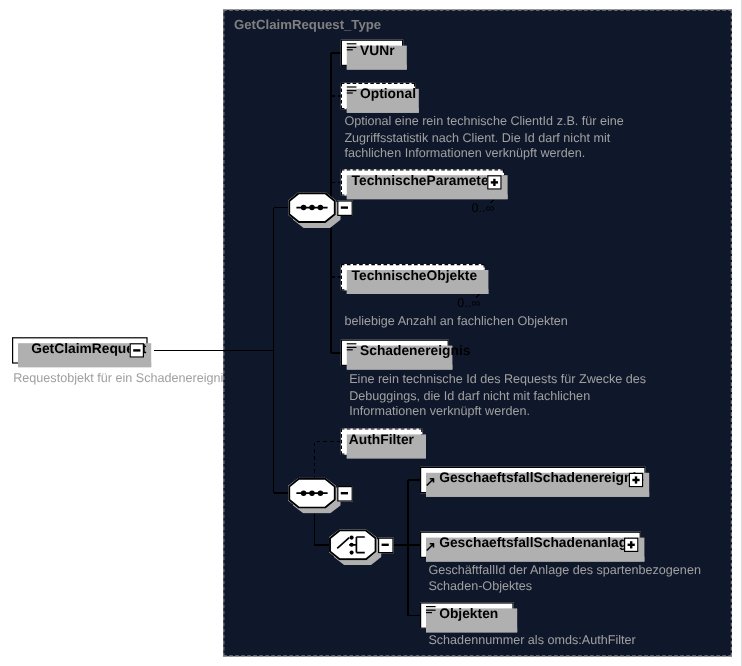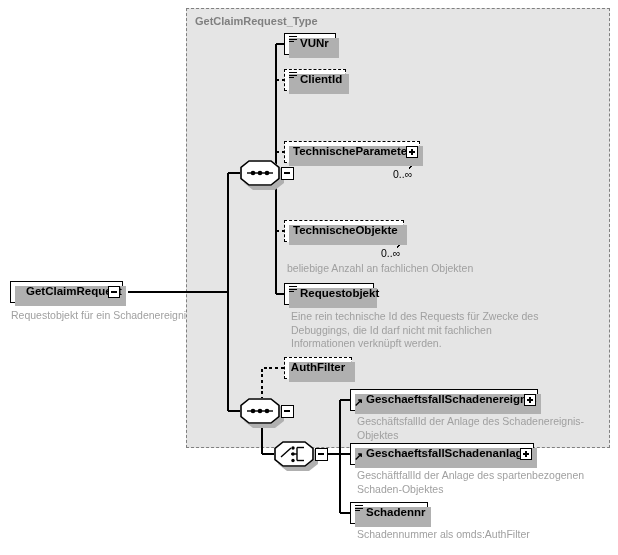--- a/index.html
+++ b/index.html
@@ -21,22 +21,22 @@
     width: 618px;
     height: 555px;
   }
 
   
   .type-box {
     position: absolute;
     left: 186px;
     top: 8px;
     width: 424px;
-    height: 440px;
-    background: #e5e5e5;
+    height: 539px;
+    background: #0f172a;
     border: 1px dashed #808080;
     box-sizing: border-box;
   }
   .type-title {
     position: absolute;
     left: 8px;
     top: 6px;
     font-size: 11px;
     font-weight: bold;
     color: #808080;
@@ -383,22 +383,25 @@
     <span class="node-label">VUNr</span>
   </div>
 
   <div class="node optional" style="left:284px; top:69px; width:62px;">
     <span class="nshadow"></span>
     <span class="lines-icon">
         <i></i>
         <i></i>
         <i></i>
       </span>
-    <span class="node-label">ClientId</span>
-  </div>
+    <span class="node-label">Optional</span>
+  </div>
+  <div class="doc" style="left:287px; top:95px; width:250px;">Optional eine rein technische ClientId z.B. für eine
+Zugriffsstatistik nach Client. Die Id darf nicht mit
+fachlichen Informationen verknüpft werden.</div>
 
   <div class="node optional" style="left:284px; top:141px; width:136px;">
     <span class="nshadow"></span>
     <span class="node-label" style="padding-left:2px;">TechnischeParameter</span>
   </div>
   <div class="expander plus" style="left:406px; top:146px;"></div>
   <div class="card" style="left:393px; top:168px;">0..∞</div>
 
   <div class="node optional" style="left:284px; top:220px; width:120px;">
     <span class="nshadow"></span>
@@ -407,52 +410,51 @@
   <div class="card" style="left:381px; top:247px;">0..∞</div>
   <div class="doc" style="left:287px; top:262px; width:250px;">beliebige Anzahl an fachlichen Objekten</div>
 
   <div class="node" style="left:284px; top:283px; width:90px;">
     <span class="nshadow"></span>
     <span class="lines-icon">
         <i></i>
         <i></i>
         <i></i>
       </span>
-    <span class="node-label">Requestobjekt</span>
+    <span class="node-label">Schadenereignis</span>
   </div>
   <div class="doc" style="left:291px; top:310px; width:260px;">Eine rein technische Id des Requests für Zwecke des
 Debuggings, die Id darf nicht mit fachlichen
 Informationen verknüpft werden.</div>
 
-  <div class="node optional" style="left:284px; top:357px; width:68px; justify-content:center;">
+  <div class="node optional" style="left:284px; top:357px; width:68px; justify-content:flex-end;">
     <span class="nshadow"></span>
     <span class="node-label" style="padding-left:0;">AuthFilter</span>
   </div>
 
   <div class="node" style="left:350px; top:389px; width:188px;">
     <span class="nshadow"></span>
     <span class="ref-icon">↗</span>
     <span class="node-label">GeschaeftsfallSchadenereignis</span>
   </div>
   <div class="expander plus" style="left:524px; top:394px;"></div>
-  <div class="doc" style="left:357px; top:415px; width:255px;">GeschäftsfallId der Anlage des Schadenereignis-Objektes</div>
 
   <div class="node" style="left:350px; top:443px; width:184px;">
     <span class="nshadow"></span>
     <span class="ref-icon">↗</span>
     <span class="node-label">GeschaeftsfallSchadenanlage</span>
   </div>
   <div class="expander plus" style="left:520px; top:448px;"></div>
   <div class="doc" style="left:357px; top:469px; width:255px;">GeschäftfallId der Anlage des spartenbezogenen
 Schaden-Objektes</div>
 
   <div class="node" style="left:350px; top:502px; width:78px;">
     <span class="nshadow"></span>
     <span class="lines-icon">
         <i></i>
         <i></i>
         <i></i>
       </span>
-    <span class="node-label">Schadennr</span>
+    <span class="node-label">Objekten</span>
   </div>
   <div class="doc" style="left:357px; top:528px; width:255px;">Schadennummer als omds:AuthFilter</div>
 
 </div>
 
 </body></html>

